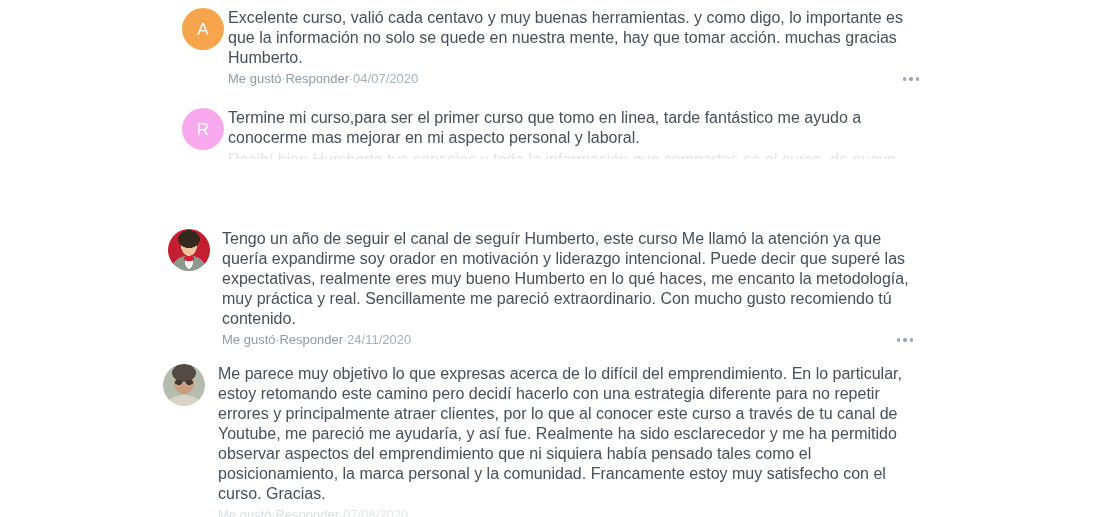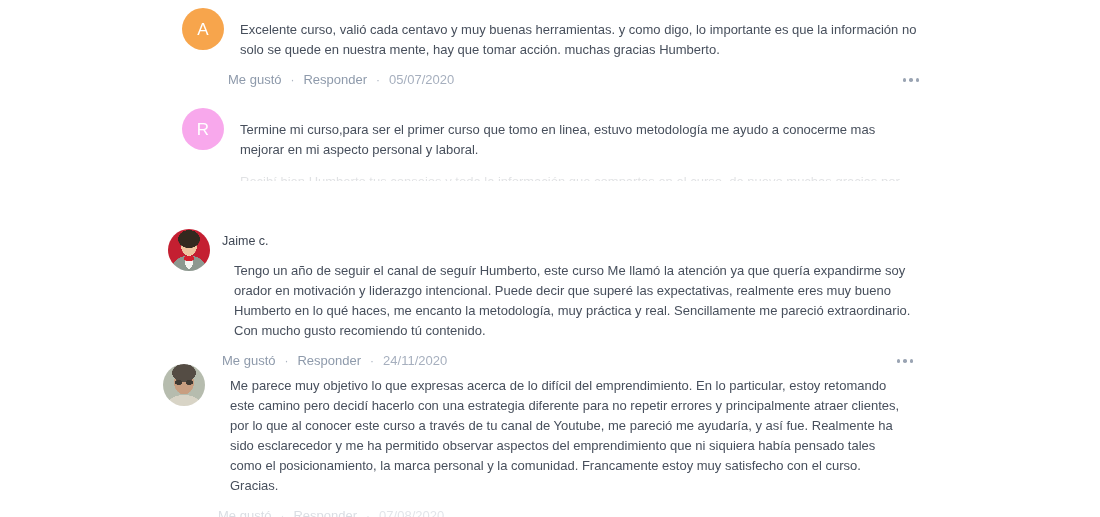--- a/index.html
+++ b/index.html
@@ -46,27 +46,27 @@
   .content{width:705px;}
   .c0 .content,.c1 .content{margin-left:46px;}
   .c2 .content{margin-left:54px;}
   .c3 .content{margin-left:55px;width:694px;}
 
   .author{
     margin:4px 0 5px 0;font-weight:400;
     font-size:12.5px;line-height:16px;color:#3f4754;
   }
   .body p{
-    margin:12px;font-size:13px;line-height:20px;color:#474f5c;
+    margin:0;font-size:16px;line-height:20px;color:#474f5c;
   }
   .body p.faded{
     opacity:.16;height:9px;overflow:hidden;margin-top:2px;
   }
   .actions{
-    display:flex;align-items:center;gap:9px;
+    display:flex;align-items:center;gap:0;
     margin-top:3px;font-size:13px;line-height:16px;
   }
   .actions.faded{opacity:.33;}
   .link{
     background:none;border:none;padding:0;font:inherit;
     color:#8e9aab;cursor:pointer;
   }
   .sep{color:#aeb6c2;font-size:12px;}
   .date{color:#a6afbe;}
   .dots{
@@ -86,47 +86,46 @@
     </div>
     <div class="content">
       <div class="body">
         <p>Excelente curso, valió cada centavo y muy buenas herramientas. y como digo, lo importante es que la información no solo se quede en nuestra mente, hay que tomar acción. muchas gracias Humberto.</p>
       </div>
       <div class="actions">
         <button class="link">Me gustó</button>
         <span class="sep">·</span>
         <button class="link">Responder</button>
         <span class="sep">·</span>
-        <span class="date">05/07/2020</span>
+        <span class="date">04/07/2020</span>
         <span class="dots">
           <i></i>
           <i></i>
           <i></i>
         </span>
       </div>
     </div>
   </article>
 <article class="comment c1">
     <div class="avatar" style="background: rgb(248, 168, 236);">
       <span class="avatar-initial">R</span>
     </div>
     <div class="content">
       <div class="body">
-        <p>Termine mi curso,para ser el primer curso que tomo en linea, estuvo metodología me ayudo a conocerme mas mejorar en mi aspecto personal y laboral.</p>
+        <p>Termine mi curso,para ser el primer curso que tomo en linea, tarde fantástico me ayudo a conocerme mas mejorar en mi aspecto personal y laboral.</p>
         <p class="faded">Recibí bien Humberto tus consejos y toda la información que compartes en el curso, de nuevo muchas gracias por todo.</p>
       </div>
 
     </div>
   </article>
 <article class="comment c2">
     <div class="avatar photo-jaime">
       
     </div>
     <div class="content">
-      <h4 class="author">Jaime c.</h4>
       <div class="body">
         <p>Tengo un año de seguir el canal de seguír Humberto,  este  curso Me llamó la atención ya que quería expandirme soy orador en motivación y liderazgo intencional.  Puede decir que superé las expectativas, realmente eres muy bueno Humberto en lo qué haces, me encanto la metodología, muy práctica y real. Sencillamente me pareció extraordinario. Con mucho gusto recomiendo tú contenido.</p>
       </div>
       <div class="actions">
         <button class="link">Me gustó</button>
         <span class="sep">·</span>
         <button class="link">Responder</button>
         <span class="sep">·</span>
         <span class="date">24/11/2020</span>
         <span class="dots">

